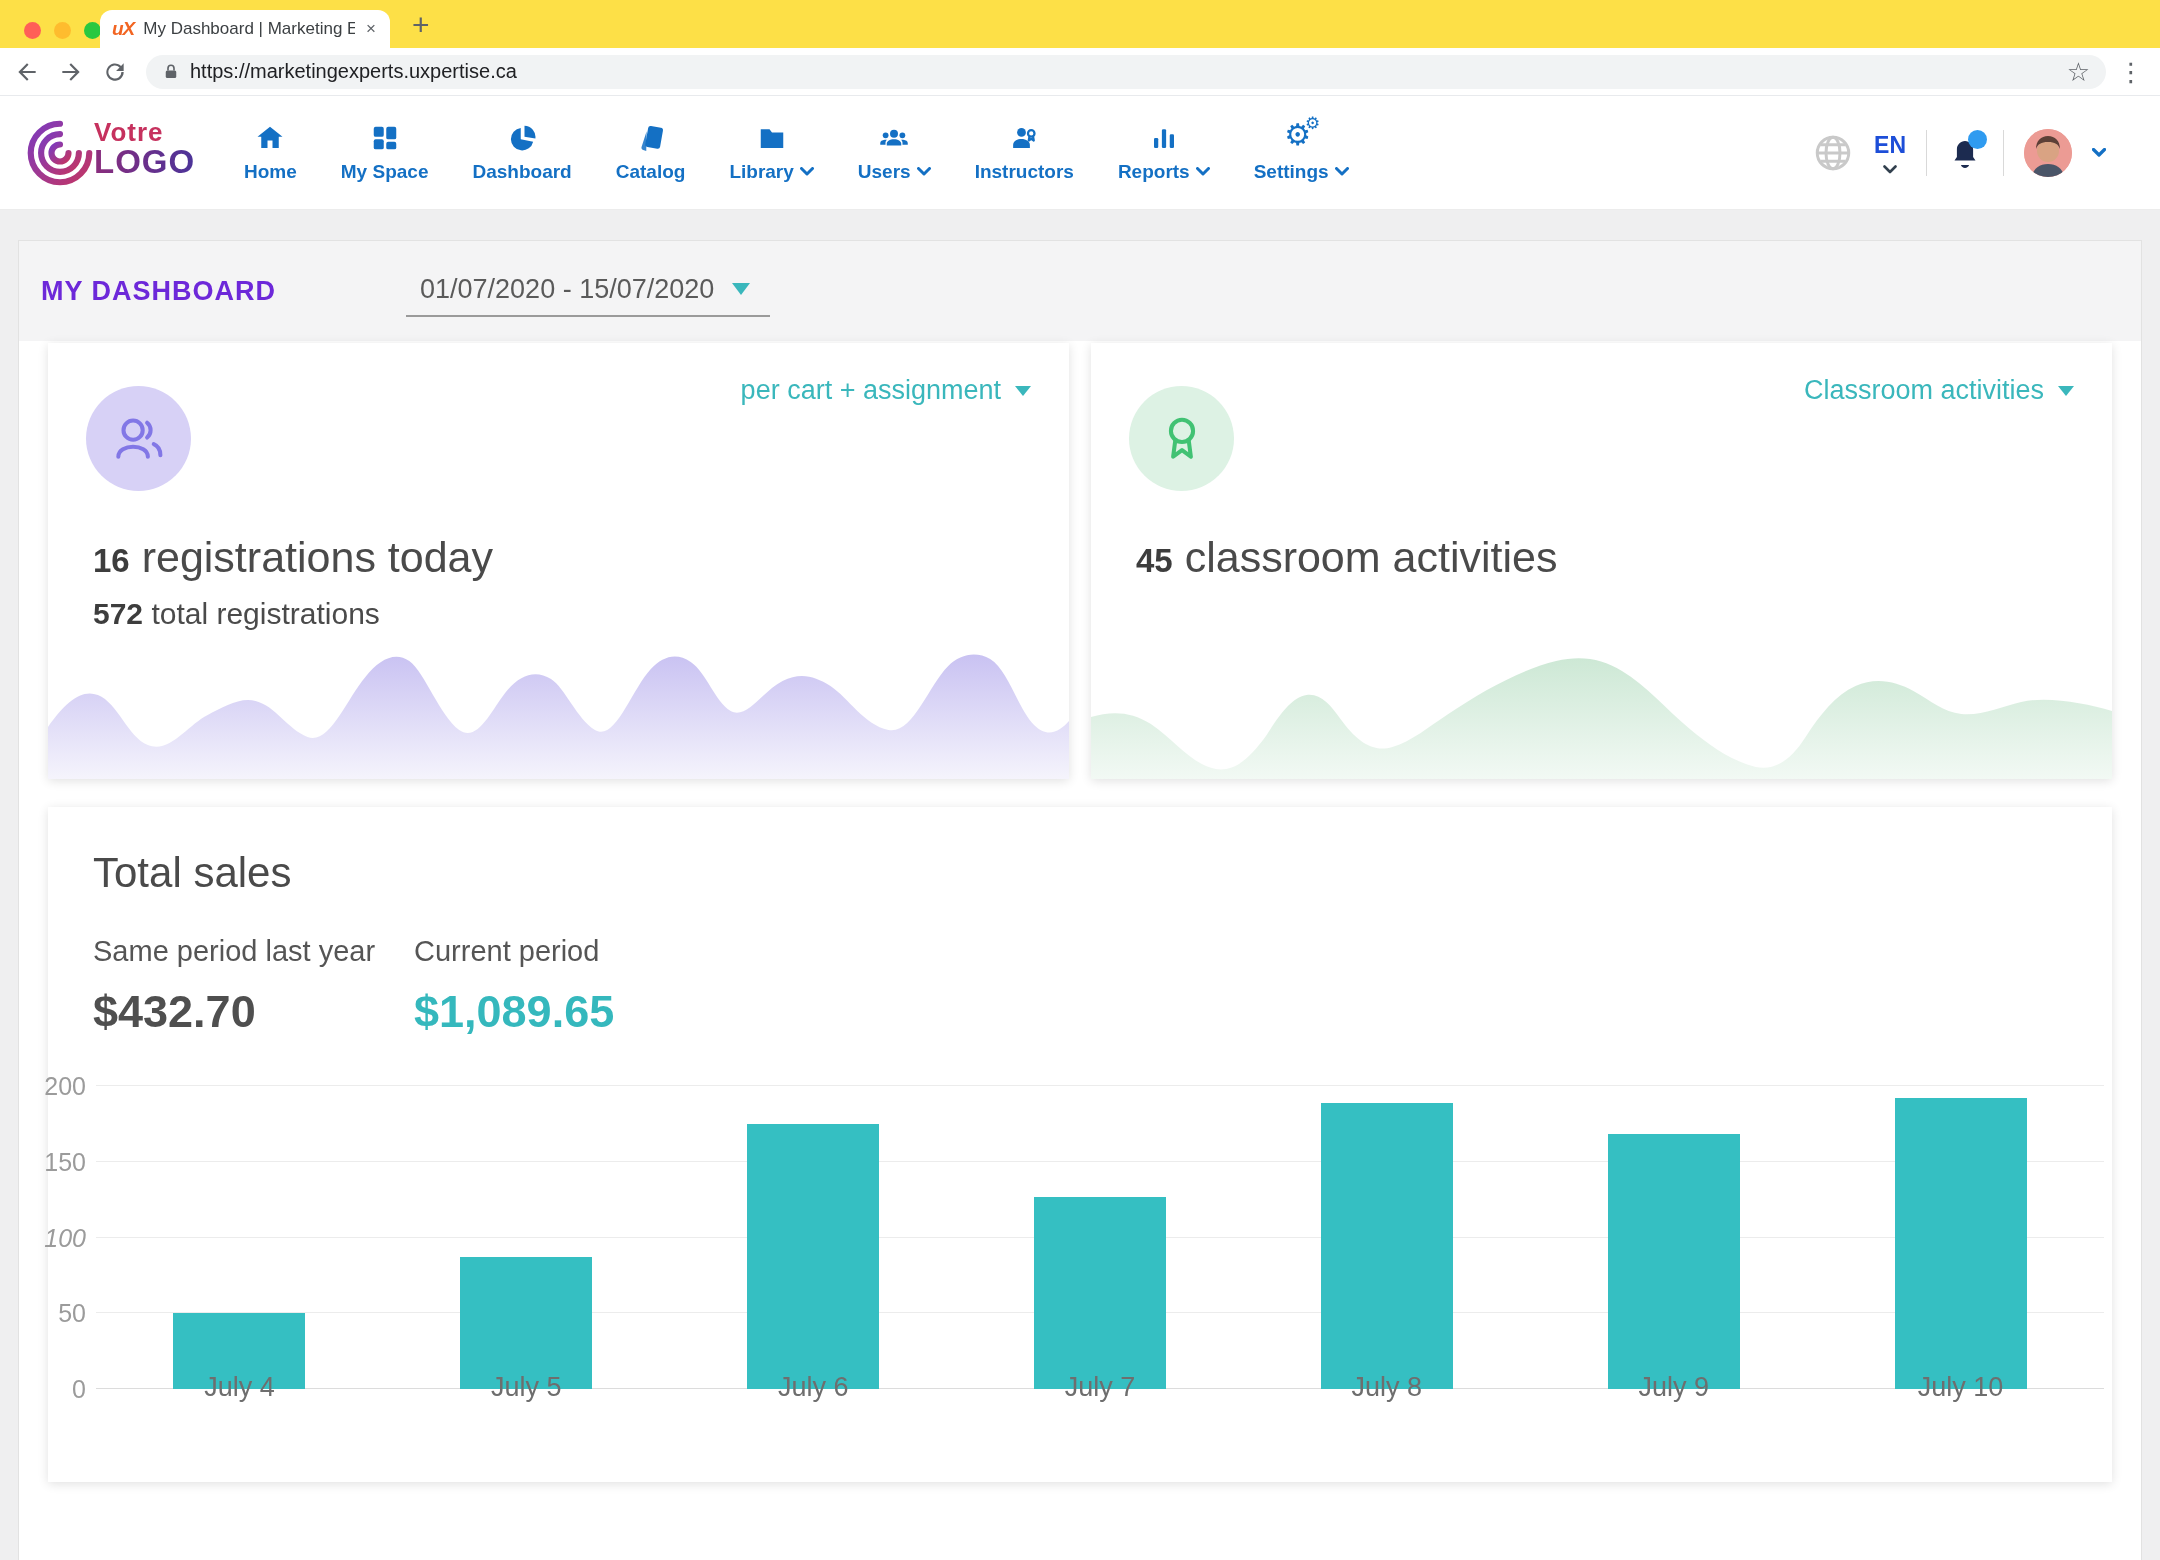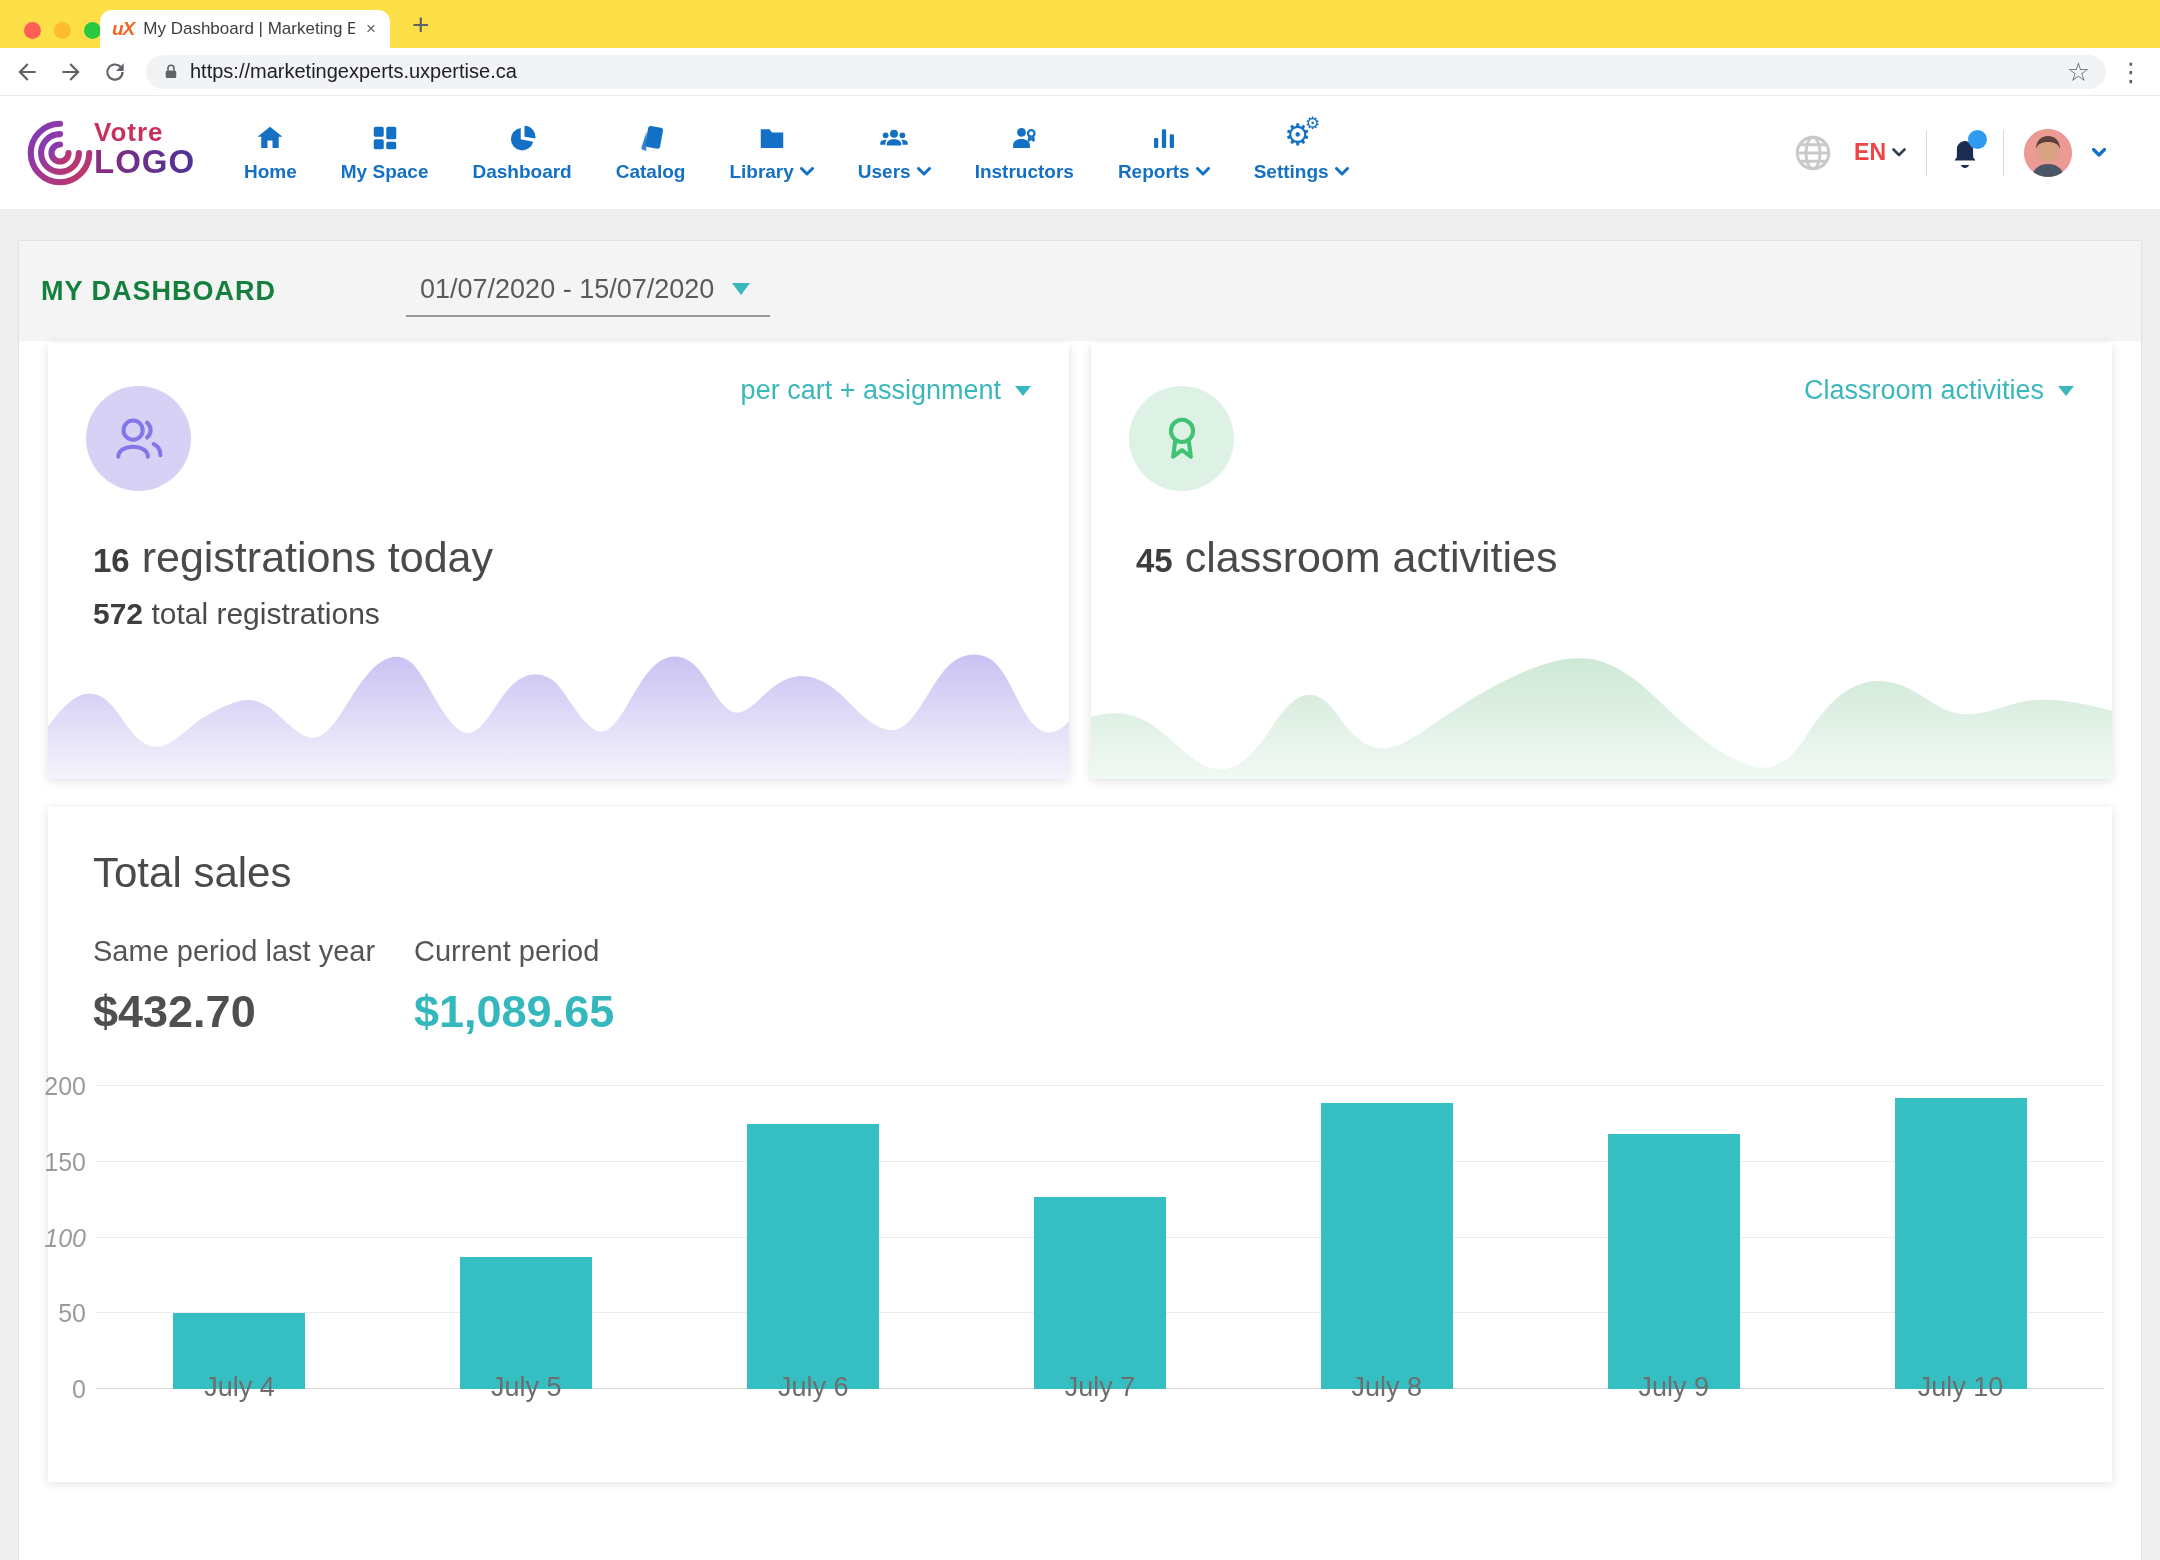--- a/index.html
+++ b/index.html
@@ -42,35 +42,35 @@
   .nav-lblrow { display:flex; align-items:center; gap:6px; }
   .nlabel { font-size:19px; font-weight:600; color:#1470c4; white-space:nowrap; }
   .chev { width:14px; height:9px; }
   .chev polyline { fill:none; stroke:#1470c4; stroke-width:3; stroke-linecap:round; stroke-linejoin:round; }
   .gearwrap { position:relative; width:34px; height:30px; font-family:"DejaVu Sans",sans-serif; color:#1470c4; }
   .gear-big { position:absolute; left:0; top:-6px; font-size:30px; }
   .gear-small { position:absolute; right:-2px; top:-10px; font-size:17px; }
 
   .nav-right { margin-left:auto; display:flex; align-items:center; gap:20px; padding-right:28px; }
   .globe { width:42px; height:42px; }
-  .lang { display:flex; align-items:center; gap:6px; font-size:23px; font-weight:700; color:#ef4444; }
+  .lang { display:flex; align-items:center; gap:6px; font-size:23px; font-weight:700; color:#1d4ed8;flex-direction:column; }
   .lang .chev polyline { stroke:#32404e; stroke-width:2.6; }
   .vdiv { width:1px; height:46px; background:#d9d9d9; }
   .bellwrap { position:relative; width:36px; height:38px; }
   .bellwrap svg { width:36px; height:38px; fill:#1c2b50; }
   .bell-dot { position:absolute; right:-4px; top:-4px; width:19px; height:19px; border-radius:50%; background:#2f9bf0; }
   .avatar { width:48px; height:48px; border-radius:50%; overflow:hidden; background:#ec9b94; }
   .avatar svg { width:48px; height:48px; }
   .user-chev polyline { stroke:#1470c4; stroke-width:3.2; }
 
   
   .page { position:absolute; left:0; right:0; top:210px; bottom:0; background:#efeff0; }
   .panel { position:absolute; left:18px; right:18px; top:30px; bottom:0; background:#ffffff; border:1px solid #e2e2e2; border-bottom:none; }
   .panel-header { height:100px; background:#f4f4f5; display:flex; align-items:center; padding-left:22px; }
-  .ph-title { font-size:27px; font-weight:700; color:#15803d; letter-spacing:1px; }
+  .ph-title { font-size:27px; font-weight:700; color:#6d28d9; letter-spacing:1px; }
   .daterange { margin-left:130px; display:flex; align-items:center; gap:18px;
                border-bottom:2px solid #9a9a9a; padding:8px 20px 10px 14px; cursor:pointer; }
   .daterange .dr-text { font-size:27px; color:#5a5a5a; }
   .tri { width:0; height:0; border-left:9px solid transparent; border-right:9px solid transparent; border-top:12px solid #3ab7bc; }
 
   .panel-body { padding:2px 29px 0; }
   .cards-row { display:flex; gap:22px; }
   .card { position:relative; background:#ffffff; width:1022px; height:436px;
           box-shadow:0 2px 10px rgba(0,0,0,0.12); overflow:hidden; }
   .icon-circle { position:absolute; left:38px; top:43px; width:105px; height:105px; border-radius:50%;

